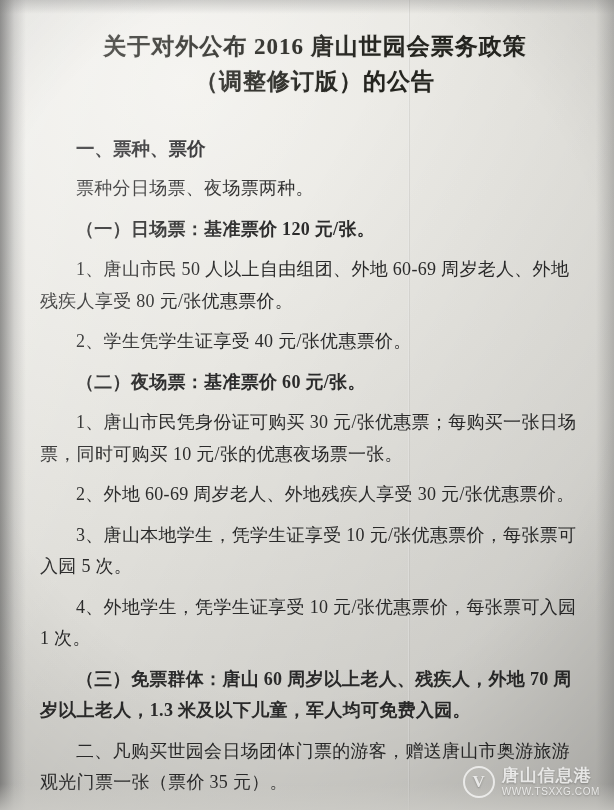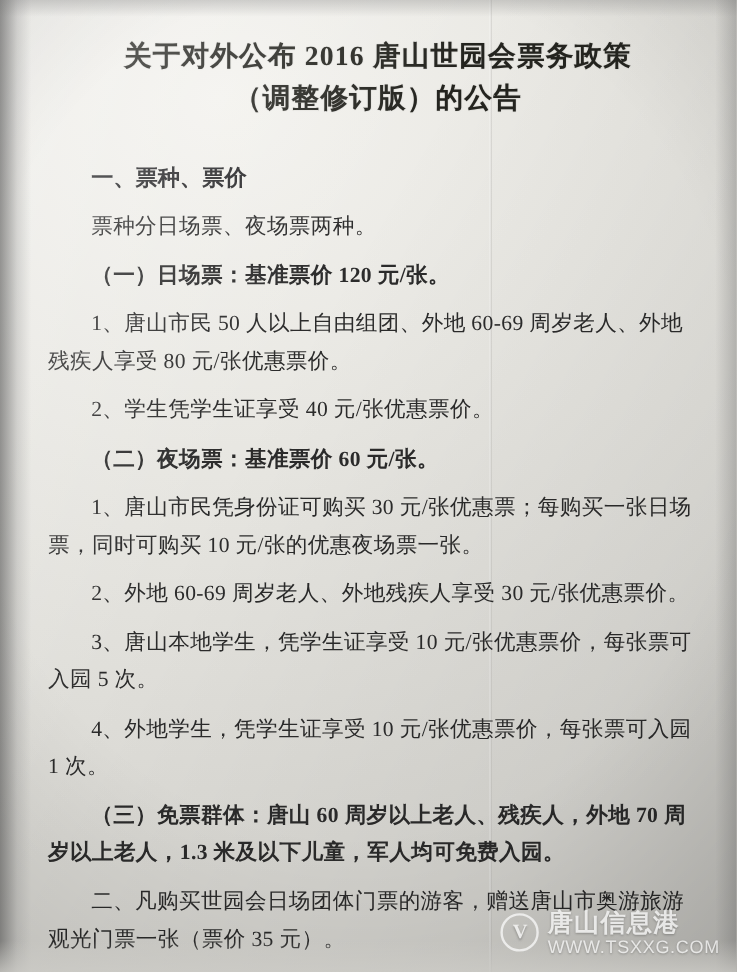--- a/index.html
+++ b/index.html
@@ -144,28 +144,28 @@
     font-weight: bold;
     font-family: "Liberation Serif", serif;
     text-shadow: 0 1px 2px rgba(0,0,0,0.35);
   }
   .wm-text {
     display: flex;
     flex-direction: column;
     line-height: 1.15;
   }
   .wm-main {
-    font-size: 21px;
+    font-size: 17px;
     font-weight: bold;
     color: rgba(255,255,255,0.95);
     text-shadow: 0 1px 2px rgba(0,0,0,0.35);
     letter-spacing: 1px;
   }
   .wm-sub {
-    font-size: 15px;
+    font-size: 10px;
     color: rgba(255,255,255,0.92);
     text-shadow: 0 1px 2px rgba(0,0,0,0.35);
     letter-spacing: 0.6px;
     font-family: "Liberation Sans", sans-serif;
   }
 
   
   .bottom-fade {
     position: absolute;
     left: 0; right: 0; bottom: 0;

